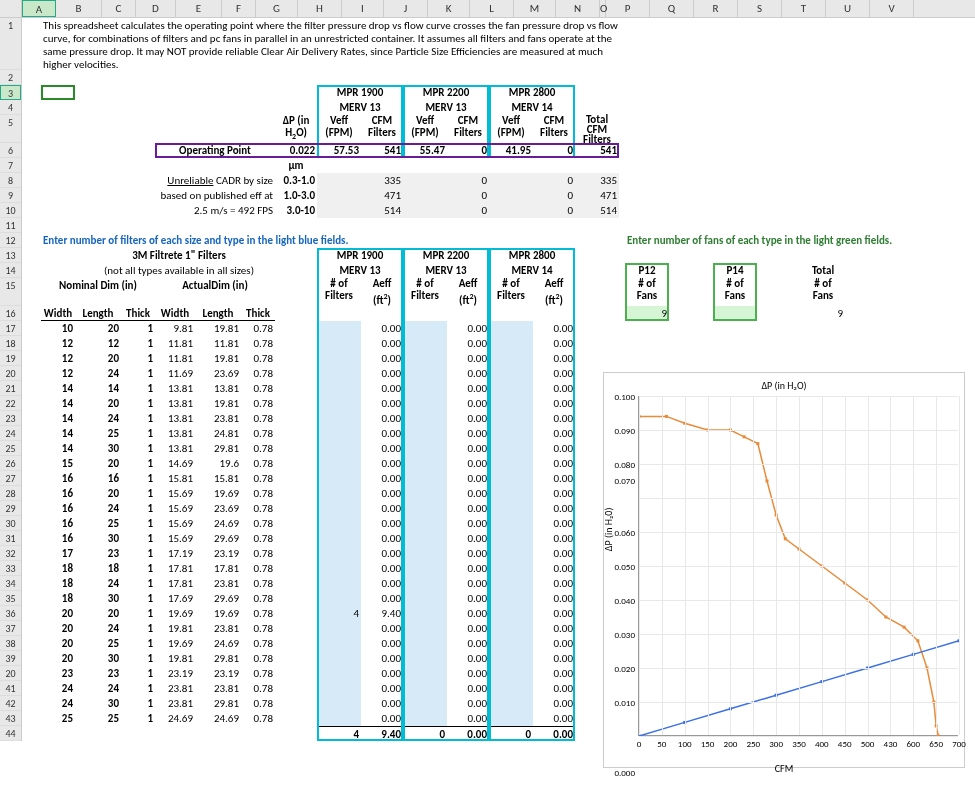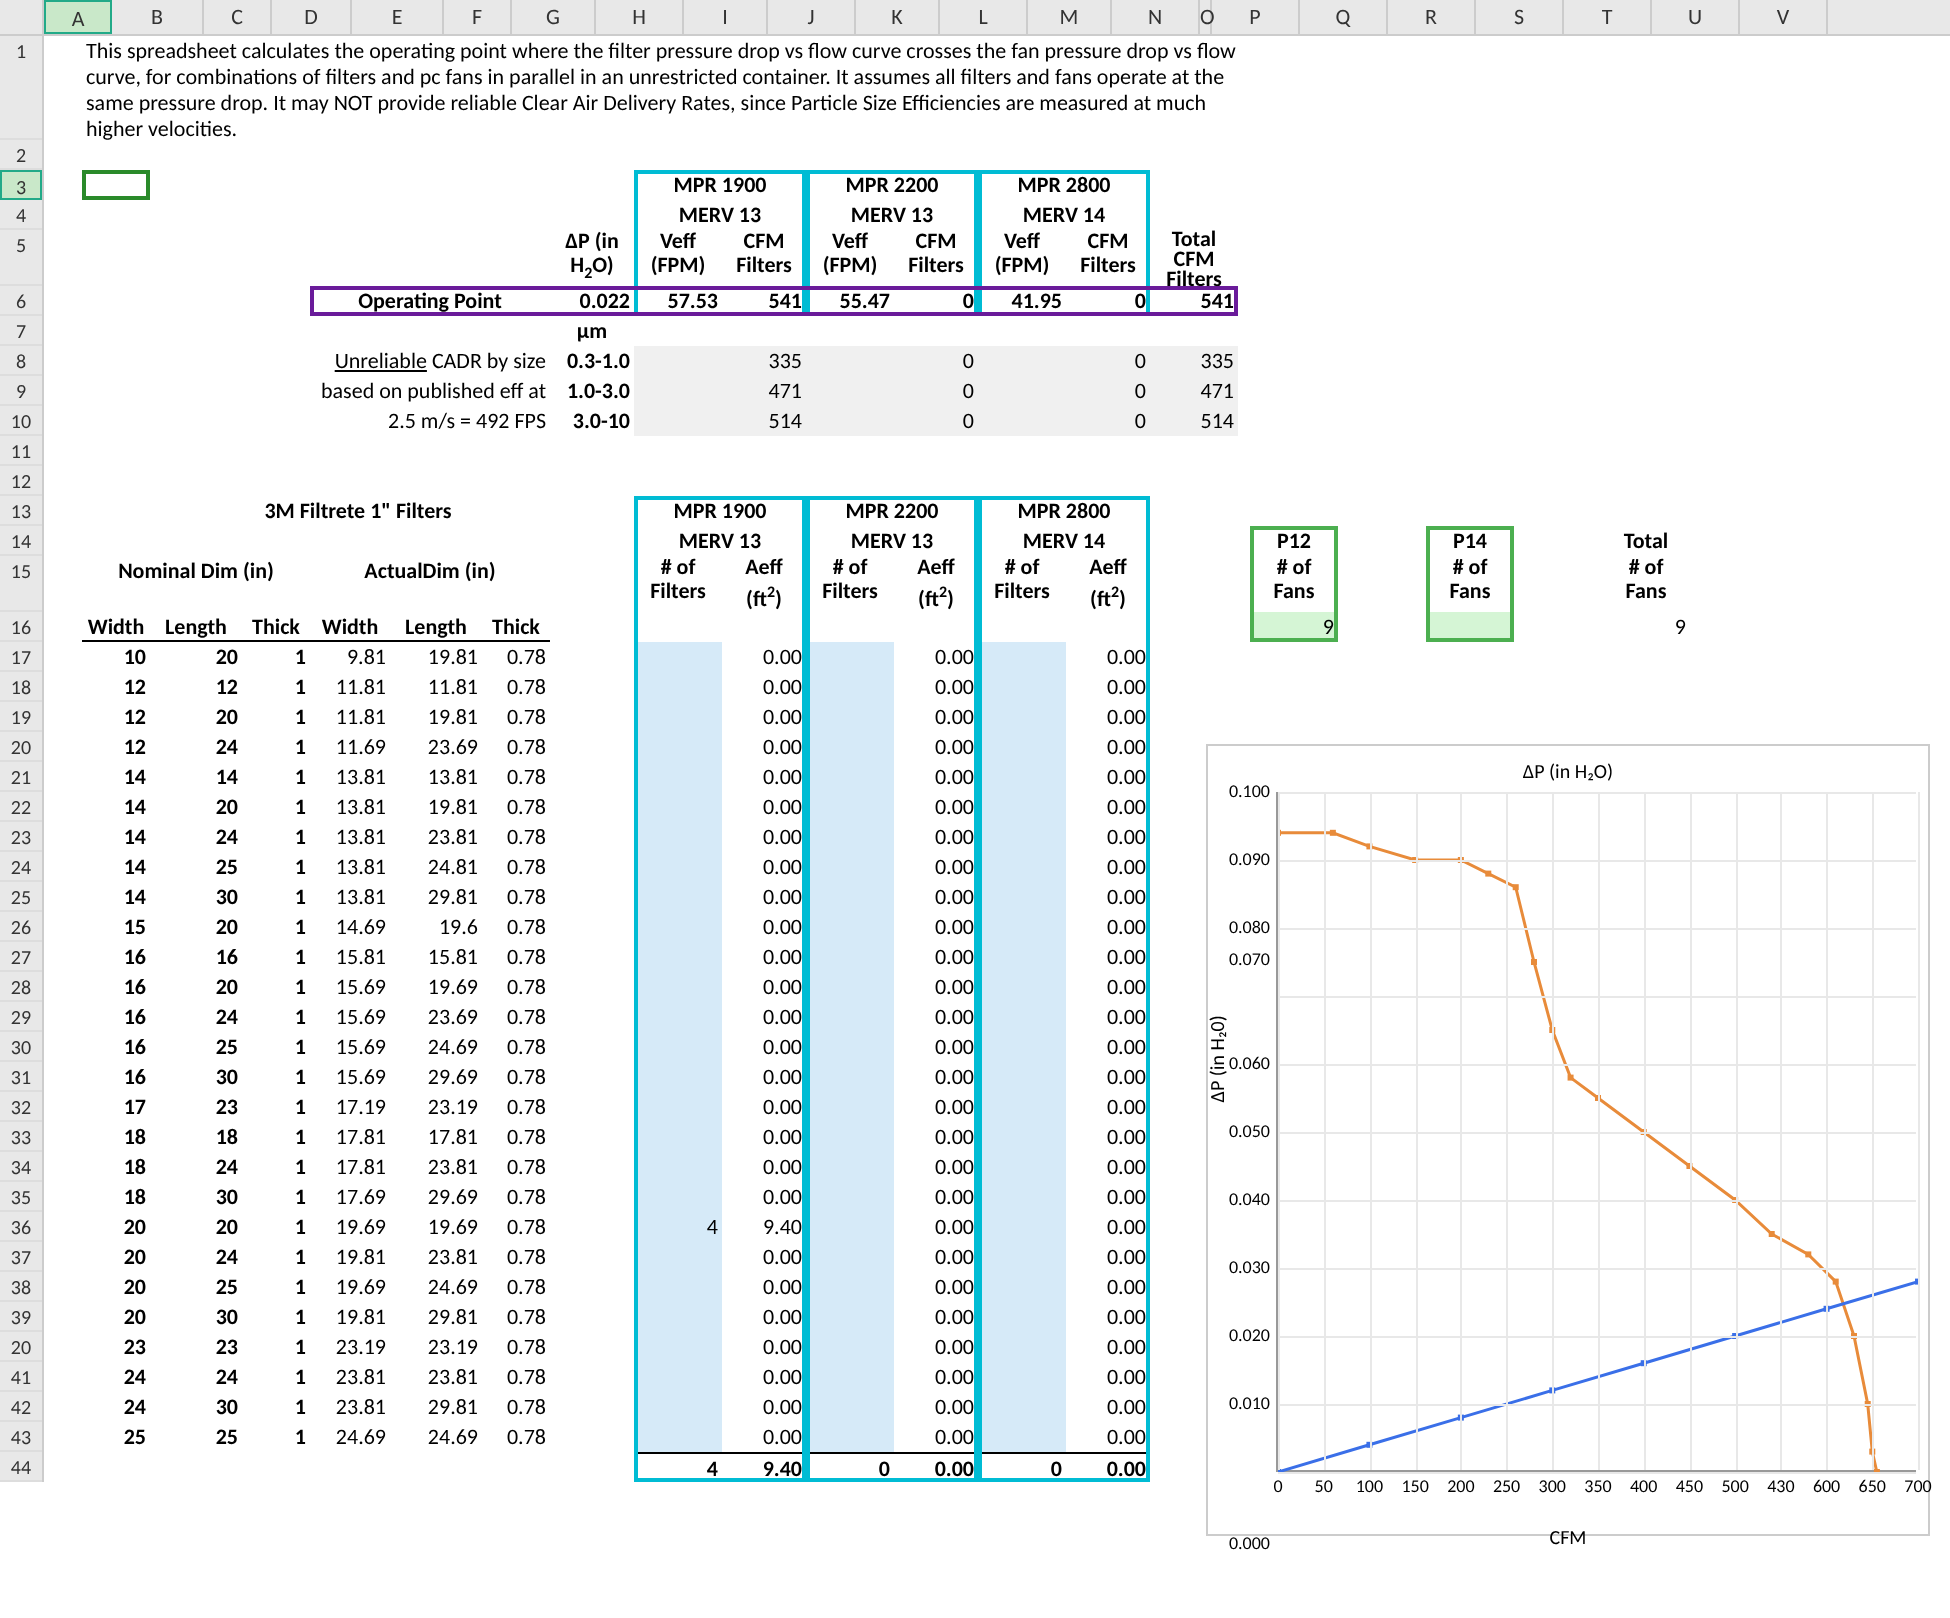--- a/index.html
+++ b/index.html
@@ -245,30 +245,33 @@
         <div class="cell r" style="left: 234px; width: 42px;"><b>3.0-10</b></div>
         <div class="cell r gr" style="left: 276px; width: 86px;">514</div>
         <div class="cell r gr" style="left: 362px; width: 86px;">0</div>
         <div class="cell r gr" style="left: 448px; width: 86px;">0</div>
         <div class="cell r gr" style="left: 534px; width: 44px;">514</div>
       </div>
 
     <div class="row"></div>
 
     <div class="row" id="r12">
+        <div class="cell b" style="left: 0px; width: 448px; color: rgb(21, 101, 192);">Enter number of filters of each size and type in the light blue fields.</div>
+        <div class="cell b" style="left: 584px; color: rgb(46, 125, 50);">Enter number of fans of each type in the light green fields.</div>
       </div>
 
     <div class="row" id="r13">
         <div class="cell b c" style="left: 0px; width: 276px;">3M Filtrete 1" Filters</div>
         <div class="cell b c" style="left: 276px; width: 86px;">MPR 1900</div>
         <div class="cell b c" style="left: 362px; width: 86px;">MPR 2200</div>
         <div class="cell b c" style="left: 448px; width: 86px;">MPR 2800</div>
       </div>
 
     <div class="row" id="r14">
+        <div class="cell c" style="left: 0px; width: 276px;">(not all types available in all sizes)</div>
         <div class="cell b c" style="left: 276px; width: 86px;">MERV 13</div>
         <div class="cell b c" style="left: 362px; width: 86px;">MERV 13</div>
         <div class="cell b c" style="left: 448px; width: 86px;">MERV 14</div>
         <div class="cell b c" style="left: 584px; width: 44px;">P12</div>
         <div class="cell b c" style="left: 672px; width: 44px;">P14</div>
         <div class="cell b c" style="left: 760px; width: 44px;">Total</div>
       </div>
 
     <div class="row" id="r15" style="height: 28px; line-height: 13px;">
         <div class="cell c" style="left: 0px; width: 114px;"><b>Nominal Dim (in)</b></div>

